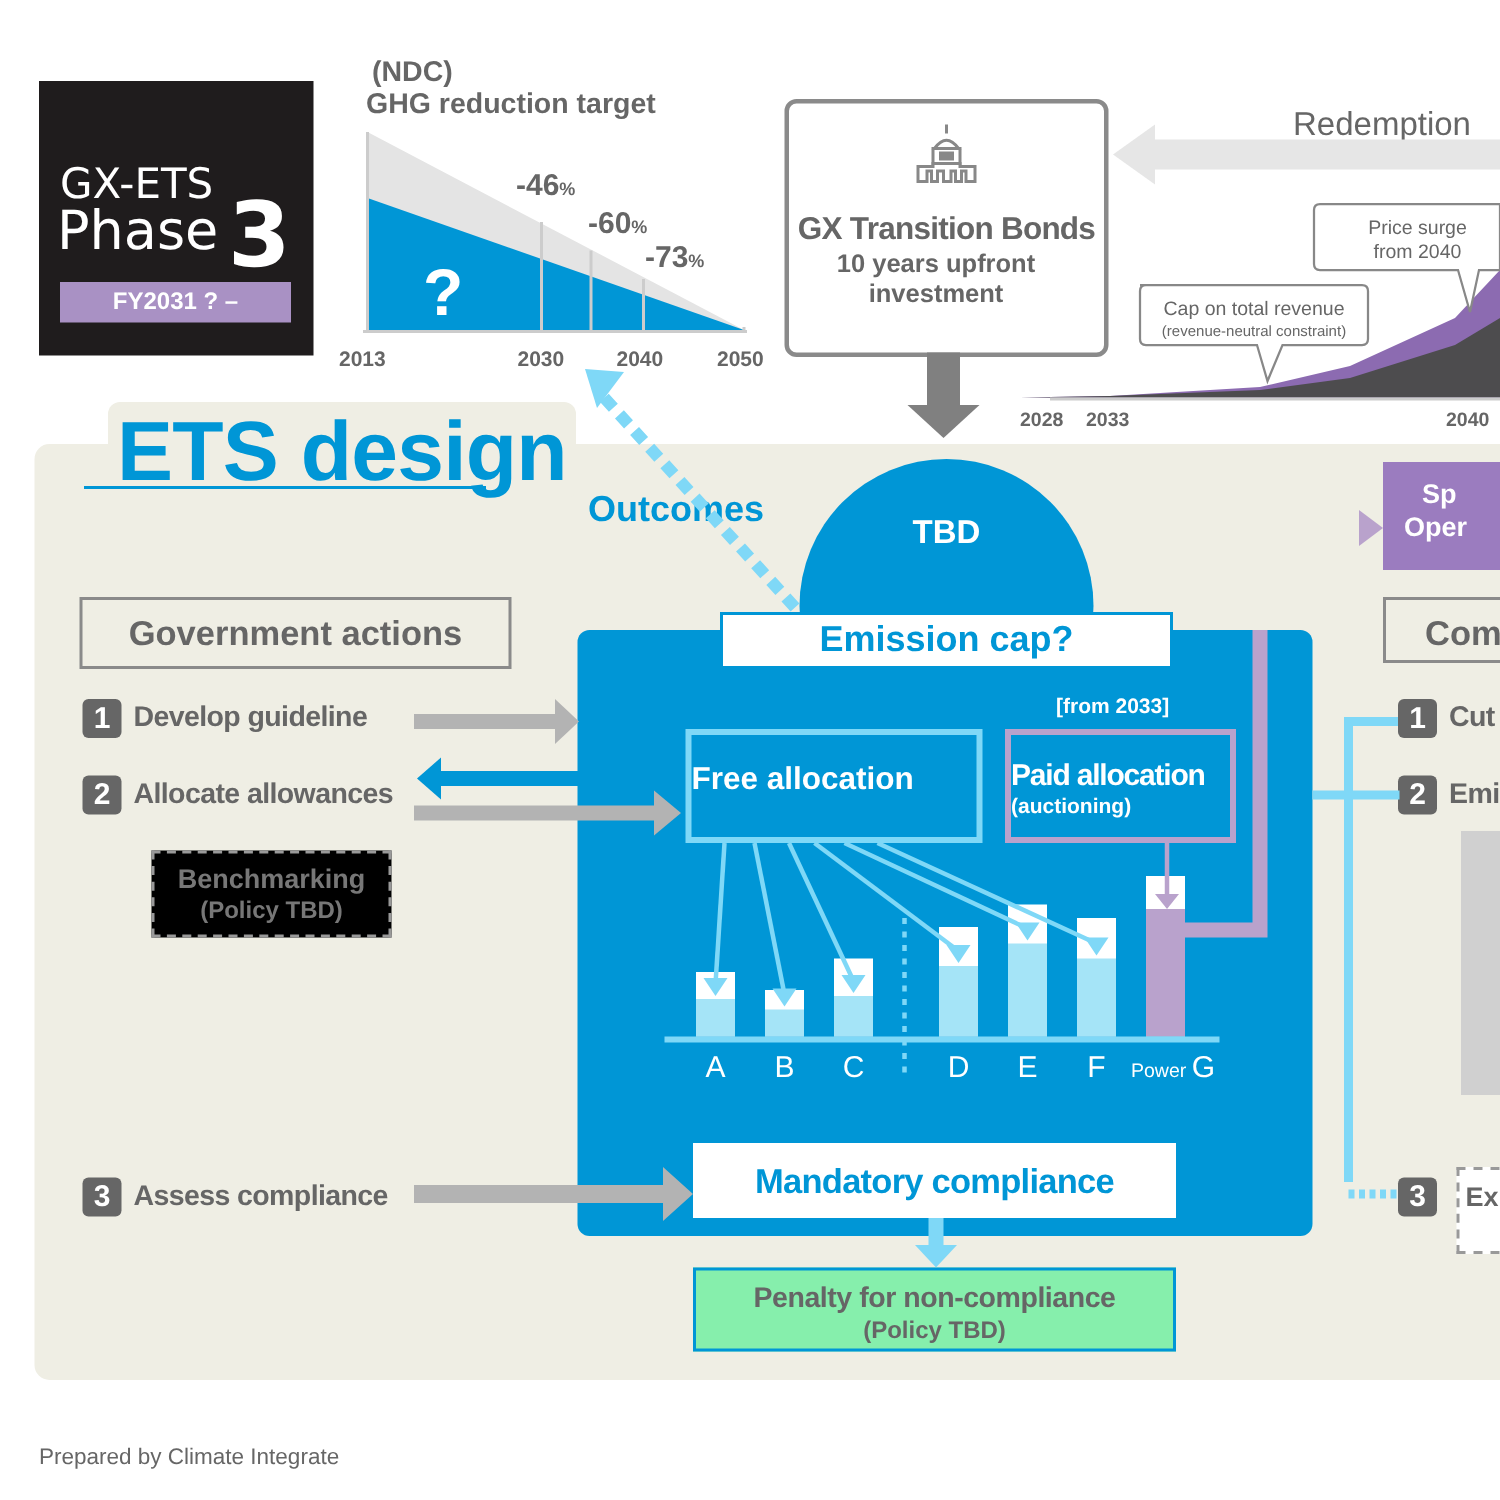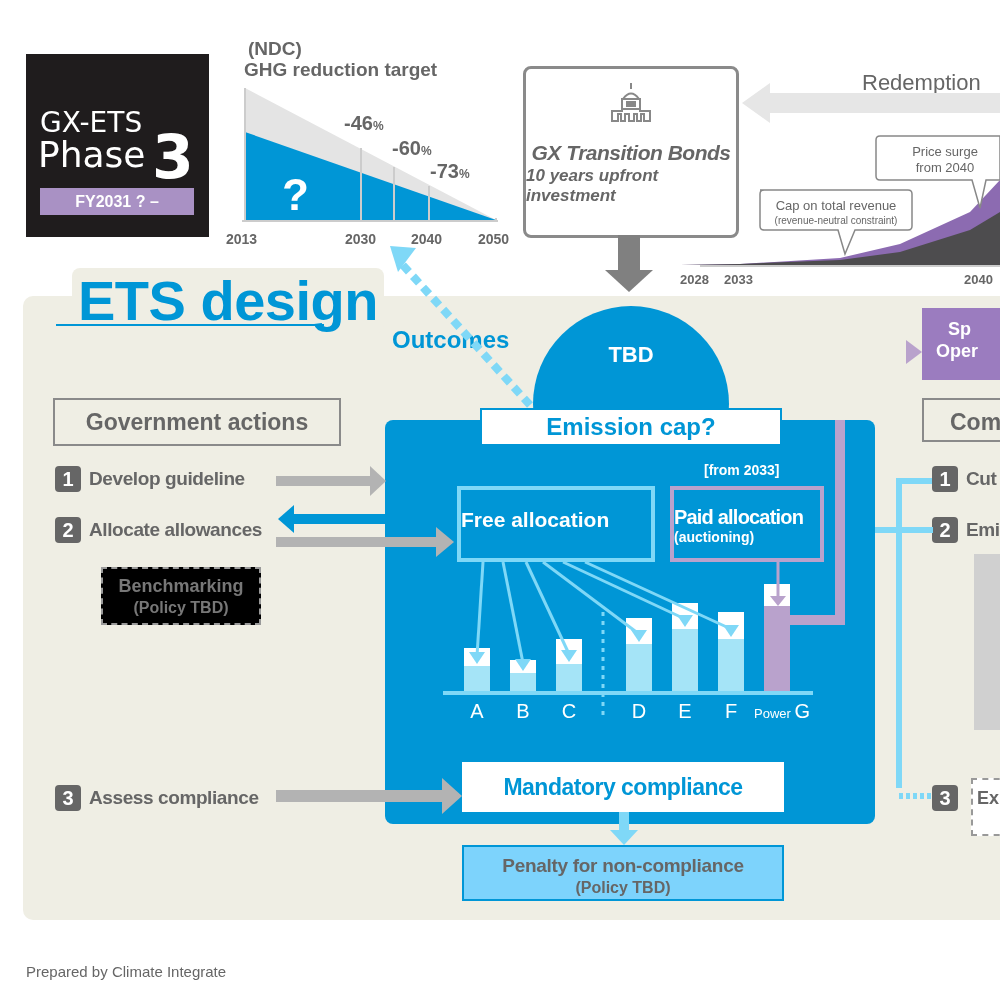--- a/index.html
+++ b/index.html
@@ -14,23 +14,23 @@
   #phase-line1 { left: 14px; top: 52px; color: #fff; font-size: 28px; font-family: "DejaVu Sans", sans-serif; letter-spacing: 0px; }
   #phase-line2 { left: 12px; top: 80px; color: #fff; font-size: 36px; font-family: "DejaVu Sans", sans-serif; }
   #phase-num { left: 126px; top: 68px; color: #fff; font-size: 60px; font-weight: bold; font-family: "DejaVu Sans", sans-serif; }
   #phase-fy { left: 14px; top: 134px; width: 154px; height: 27px; background: #a991c4; color: #fff; font-size: 16px; text-align: center; line-height: 27px; font-weight: bold; }
 
   
   #ghg-title { left: 244px; top: 38px; font-size: 19px; font-weight: bold; color: #666; line-height: 21px; }
   #ghg-svg { left: 220px; top: 80px; }
 
   
-  #bonds-box { left: 523px; top: 66px; width: 210px; height: 166px; border: 3px solid #8a8a8a; border-radius: 8px; background: #fff; font-style: italic; }
+  #bonds-box { left: 523px; top: 66px; width: 210px; height: 166px; border: 3px solid #8a8a8a; border-radius: 8px; background: #fff; }
   #bonds-title { left: 0; top: 72px; width: 210px; text-align: center; font-size: 21px; font-weight: bold; color: #666; letter-spacing: -0.5px; }
-  #bonds-sub { left: 0; top: 97px; width: 196px; text-align: left; font-size: 17px; font-weight: bold; color: #666; line-height: 20px; }
+  #bonds-sub { left: 0; top: 97px; width: 196px; text-align: center; font-size: 17px; font-weight: bold; color: #666; line-height: 20px; }
   #bond-icon { left: 82px; top: 12px; }
 
   
   #redemption-label { left: 862px; top: 70px; font-size: 22px; font-weight: normal; color: #666; white-space: nowrap; text-align: center; }
   #rev-svg { left: 680px; top: 100px; }
 
   
   #panel { left: 23px; top: 296px; width: 1000px; height: 624px; background: #efeee4; border-radius: 10px; }
   #ets-title { left: 72px; top: 268px; font-size: 56px; font-weight: bold; color: #0096d6; padding: 0 6px; background: #efeee4; border-radius: 8px; letter-spacing: -0.5px; }
   #ets-underline { left: 56px; top: 324px; width: 268px; height: 2px; background: #0096d6; }
@@ -47,21 +47,21 @@
   #blue-box { left: 385px; top: 420px; width: 490px; height: 404px; background: #0096d6; border-radius: 8px; }
   #scope-dome { left: 533px; top: 306px; width: 196px; height: 196px; border-radius: 50%; background: #0096d6; }
   #scope-text { left: 533px; top: 340px; width: 196px; text-align: center; color: #fff; font-size: 22px; font-weight: bold; line-height: 29px; }
   #cap-box { left: 480px; top: 408px; width: 298px; height: 34px; background: #fff; border: 2px solid #0096d6; text-align: center; line-height: 34px; font-size: 24px; font-weight: bold; color: #0096d6; }
   #from2033 { left: 704px; top: 462px; color: #fff; font-size: 14px; font-weight: bold; }
   #free-box { left: 457px; top: 486px; width: 198px; height: 76px; border: 4px solid #7fd8f7; box-sizing: border-box; color: #fff; text-align: left; font-weight: bold; font-size: 21px; padding-top: 18px; }
   #paid-box { left: 670px; top: 486px; width: 154px; height: 76px; border: 4px solid #b9a2cc; box-sizing: border-box; color: #fff; font-weight: bold; font-size: 20px; padding-top: 17px; line-height: 20px; letter-spacing: -0.8px; }
   #paid-sub { font-size: 14px; letter-spacing: 0; }
   #alloc-svg { left: 385px; top: 420px; }
   #mand-box { left: 462px; top: 762px; width: 322px; height: 50px; background: #fff; text-align: center; line-height: 50px; font-size: 23px; font-weight: bold; color: #0096d6; letter-spacing: -0.5px; }
-  #penalty-box { left: 462px; top: 845px; width: 322px; height: 56px; background: #7dd3fc; border: 2px solid #0096d6; box-sizing: border-box; text-align: center; color: #666; font-weight: bold; font-size: 19px; padding-top: 8px; line-height: 22px; letter-spacing: -0.3px; }
+  #penalty-box { left: 462px; top: 845px; width: 322px; height: 56px; background: #86efac; border: 2px solid #0096d6; box-sizing: border-box; text-align: center; color: #666; font-weight: bold; font-size: 19px; padding-top: 8px; line-height: 22px; letter-spacing: -0.3px; }
   #penalty-sub { font-size: 16px; letter-spacing: 0; }
 
   
   #spo-box { left: 922px; top: 308px; width: 100px; height: 72px; background: #9b7cbf; color: #fff; font-size: 18px; font-weight: bold; line-height: 22px; padding-left: 26px; padding-top: 10px; box-sizing: border-box; }
   #comp-box { left: 922px; top: 398px; width: 100px; height: 44px; border: 2px solid #8a8a8a; font-size: 23px; font-weight: bold; color: #666; line-height: 44px; padding-left: 26px; box-sizing: border-box; }
   #comp-grey { left: 974px; top: 554px; width: 40px; height: 176px; background: #d0d0d0; }
   #ex-box { left: 971px; top: 778px; width: 40px; height: 58px; border: 2px dashed #999; background: #fff; font-size: 18px; font-weight: bold; color: #666; padding-left: 4px; padding-top: 8px; box-sizing: border-box; }
 
   #footer { left: 26px; top: 963px; font-size: 15px; color: #666; }
   #overlay-svg { left: 0; top: 0; pointer-events: none; }

